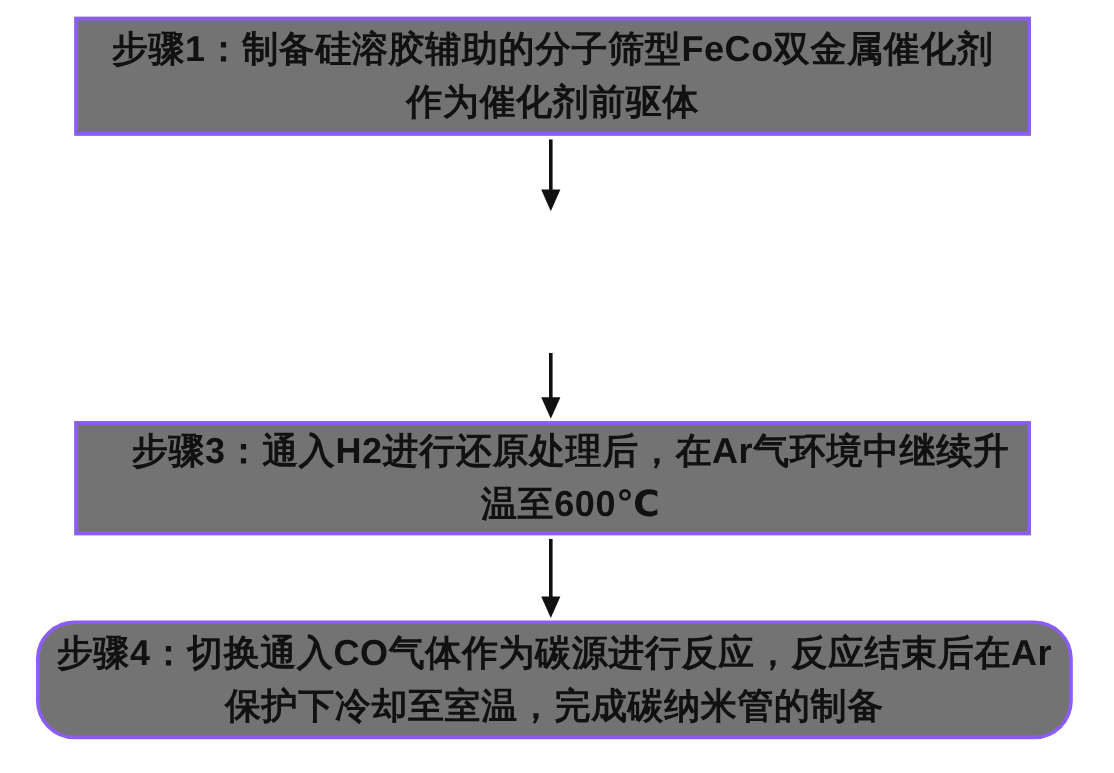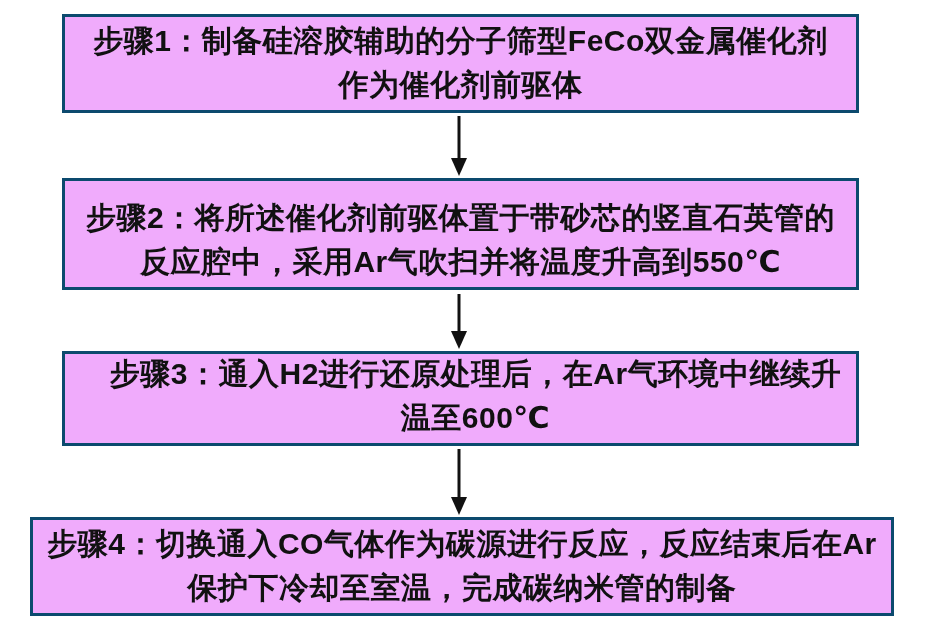--- a/index.html
+++ b/index.html
@@ -11,39 +11,39 @@
     position: relative;
     width: 928px;
     height: 644px;
     background: #ffffff;
     font-family: "Liberation Sans", "DejaVu Sans", sans-serif;
     overflow: hidden;
   }
   .box {
     position: absolute;
     box-sizing: border-box;
-    border: 3px solid #0c4a6e;
-    background: #f0abfc;
+    border: 3px solid #8b5cf6;
+    background: #737373;
     display: flex;
-    align-items: flex-end;
+    align-items: center;
     justify-content: center;
     text-align: center;
     padding: 4px 14px;
   }
   .box-text {
     font-size: 30px;
     font-weight: bold;
     color: #111111;
     line-height: 1.45;
     letter-spacing: 0.5px;
   }
   .box1 { left: 62px;  top: 14px;  width: 797px; height: 99px;  }
   .box2 { left: 62px;  top: 178px; width: 797px; height: 112px; }
   .box3 { left: 62px;  top: 351px; width: 797px; height: 95px; padding-left: 44px;  }
-  .box4 { left: 30px;  top: 517px; width: 864px; height: 99px;  }
+  .box4 { left: 30px;  top: 517px; width: 864px; height: 99px; border-radius: 32px;  }
   .arrow {
     position: absolute;
     left: 448px;
     width: 22px;
     display: block;
   }
   .arrow1 { top: 116px; height: 60px; }
   .arrow2 { top: 294px; height: 55px; }
   .arrow3 { top: 449px; height: 66px; }
 </style>
@@ -54,23 +54,20 @@
 
   <div class="box box1">
     <span class="box-text">步骤1：制备硅溶胶辅助的分子筛型FeCo双金属催化剂作为催化剂前驱体</span>
   </div>
 
   <svg class="arrow arrow1" viewBox="0 0 22 60" preserveAspectRatio="none">
     <line x1="11" y1="0" x2="11" y2="43" stroke="#111111" stroke-width="3"></line>
     <polygon points="3,42 19,42 11,60" fill="#111111"></polygon>
   </svg>
 
-  <div class="box box2">
-    <span class="box-text">步骤2：将所述催化剂前驱体置于带砂芯的竖直石英管的反应腔中，采用Ar气吹扫并将温度升高到550℃</span>
-  </div>
 
   <svg class="arrow arrow2" viewBox="0 0 22 55" preserveAspectRatio="none">
     <line x1="11" y1="0" x2="11" y2="38" stroke="#111111" stroke-width="3"></line>
     <polygon points="3,37 19,37 11,55" fill="#111111"></polygon>
   </svg>
 
   <div class="box box3">
     <span class="box-text">步骤3：通入H2进行还原处理后，在Ar气环境中继续升温至600℃</span>
   </div>
 

